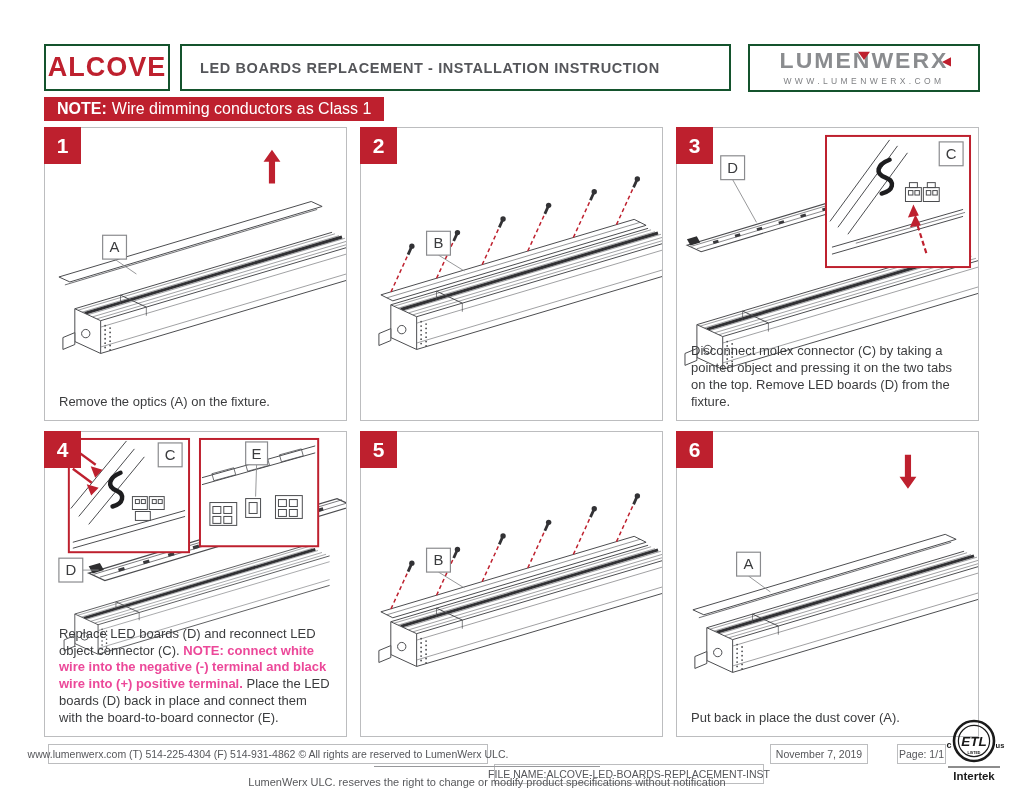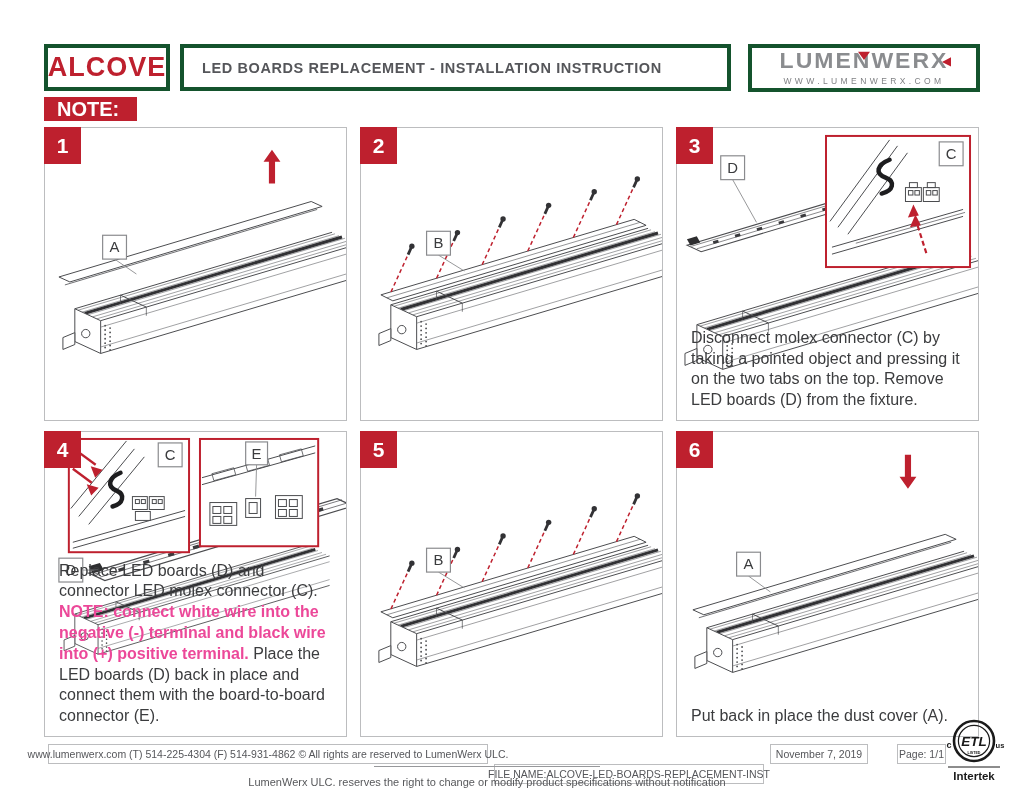--- a/index.html
+++ b/index.html
@@ -1,43 +1,43 @@
 <!DOCTYPE html>
 <html><head>
 <meta charset="utf-8">
 <style>
   * { margin:0; padding:0; box-sizing:border-box; }
   html,body { width:1024px; height:791px; }
   body { background:#ffffff; font-family:"Liberation Sans", sans-serif; position:relative; overflow:hidden; }
   .page { position:absolute; inset:0; background:#fff; }
 
   
-  .hbox { position:absolute; border:4px solid #14532d; background:#fff; }
+  .hbox { position:absolute; border:2px solid #14532d; background:#fff; }
   .product-box { left:44px; top:44px; width:126px; height:47px; display:flex; align-items:center; justify-content:center; }
   .product-name { color:#be202e; font-size:27px; font-weight:700; letter-spacing:1px; }
   .title-box { left:180px; top:44px; width:551px; height:47px; display:flex; align-items:center; padding-left:18px; }
   .doc-title { color:#55565a; font-size:14.5px; letter-spacing:.6px; font-weight:700; }
   .brand-box { left:748px; top:44px; width:232px; height:48px; display:flex; flex-direction:column; align-items:center; justify-content:center; }
   .brand-word { position:relative; color:#8a8c8f; font-size:23px; font-weight:700; letter-spacing:2px; line-height:1; transform:scaleY(.92); }
   .brand-notch { position:absolute; left:78px; top:1px; width:0; height:0; border-left:6px solid transparent; border-right:6px solid transparent; border-top:9px solid #be202e; }
   .brand-arrow { position:absolute; right:-3px; top:7px; width:0; height:0; border-top:5px solid transparent; border-bottom:5px solid transparent; border-right:9px solid #be202e; }
   .brand-url { color:#808285; font-size:8.5px; letter-spacing:3.4px; margin-top:3px; }
 
   
-  .note-bar { position:absolute; left:44px; top:97px; height:24px; background:#be202e; color:#fff; font-size:20px; display:inline-flex; align-items:center; padding:0 13px; white-space:nowrap; }
+  .note-bar { position:absolute; left:44px; top:97px; height:24px; background:#be202e; color:#fff; font-size:16px; display:inline-flex; align-items:center; padding:0 13px; white-space:nowrap; }
   .note-bar b { font-weight:700; margin-right:5px; }
 
   
   .panel { position:absolute; width:303px; border:1px solid #bcbdbf; background:#fff; }
   .row1 { top:127px; height:294px; }
   .row2 { top:431px; height:306px; }
   .c1 { left:44px; } .c2 { left:360px; } .c3 { left:676px; }
   .badge { position:absolute; top:-1px; left:-1px; width:37px; height:37px; background:#be202e; color:#fff; font-size:21px; font-weight:700; display:flex; align-items:center; justify-content:center; z-index:3; }
   .illus { position:absolute; left:0; top:0; width:100%; height:100%; }
-  .caption { position:absolute; left:14px; right:16px; bottom:9px; font-size:16px; line-height:1.3; color:#3b3c3e; z-index:2; }
+  .caption { position:absolute; left:14px; right:16px; bottom:9px; font-size:13px; line-height:1.3; color:#3b3c3e; z-index:2; }
   .caption .rednote { color:#ec4899; font-weight:700; }
 
   
   .fbox { position:absolute; top:744px; height:20px; border:1px solid #bcbdbf; background:#fff; display:flex; align-items:center; justify-content:center; font-size:10.5px; color:#55565a; white-space:nowrap; }
   .f-contact { left:48px; width:440px; }
   .f-file { left:494px; width:270px;margin-top:20px; }
   .f-date { left:770px; width:98px; }
   .f-page { left:897px; width:49px; }
   .disclaimer-row { position:absolute; left:46px; top:766px; width:882px; display:flex; align-items:center; gap:9px;flex-direction:column; }
   .disc-rule { height:0; border-top:1px solid #97989b; }
@@ -135,37 +135,39 @@
     <span class="brand-word">
       <span>LUMENWERX</span>
       <span class="brand-notch"></span>
       <span class="brand-arrow"></span>
     </span>
     <span class="brand-url">WWW.LUMENWERX.COM</span>
   </div>
 
   <div class="note-bar">
     <b>NOTE:</b>
+    <span>Wire dimming conductors as Class 1</span>
   </div>
 
   <div class="panel row1 c1">
     <div class="badge">1</div>
     <svg class="illus" viewBox="0 0 303 294">
       <use href="#g-fixture" transform="translate(30,104)"></use>
       <g fill="#ffffff" stroke="#4b4c4f" stroke-width="1">
         <path d="M14,150 L268,74 L279,79 L25,155 Z"></path>
         <path d="M20,158 L274,82" fill="none" stroke-width="0.8"></path>
       </g>
       <use href="#g-arrow-up" transform="translate(220,22)"></use>
       <g>
         <path class="leader" d="M70,132 L92,147"></path>
         <rect class="lbl-rect" x="58" y="108" width="24" height="24"></rect>
         <text class="lbl-txt" x="70" y="125">A</text>
       </g>
     </svg>
+    <div class="caption">Remove the optics (A) on the fixture.</div>
   </div>
 
   <div class="panel row1 c2">
     <div class="badge">2</div>
     <svg class="illus" viewBox="0 0 303 294">
       <use href="#g-fixture" transform="translate(30,100)"></use>
       <g fill="#ffffff" stroke="#4b4c4f" stroke-width="1">
         <path d="M20,168 L275,92 L287,98 L32,174 Z"></path>
         <path d="M26,171 L281,95" fill="none" stroke-width="0.6"></path>
       </g>
@@ -288,21 +290,21 @@
           <rect x="49.5" y="64" width="8" height="11"></rect>
         </g>
         <g>
           <path class="leader" d="M57,26 L56,58"></path>
           <rect class="lbl-rect" x="46" y="3" width="22" height="23"></rect>
           <text class="lbl-txt" x="57" y="20">E</text>
         </g>
       </g>
     </svg>
     <div class="caption">
-      <span>Replace LED boards (D) and connector LED molex connector (C). </span><span class="rednote">NOTE: connect white wire into the negative (-) terminal and black wire into (+) positive terminal.</span><span> Place the LED boards (D) back in place and connect them with the board-to-board connector (E).</span>
+      <span>Replace LED boards (D) and reconnect LED object connector (C). </span><span class="rednote">NOTE: connect white wire into the negative (-) terminal and black wire into (+) positive terminal.</span><span> Place the LED boards (D) back in place and connect them with the board-to-board connector (E).</span>
     </div>
   </div>
 
   <div class="panel row2 c2">
     <div class="badge">5</div>
     <svg class="illus" viewBox="0 0 303 304">
       <use href="#g-fixture" transform="translate(30,112)"></use>
       <g fill="#ffffff" stroke="#4b4c4f" stroke-width="1">
         <path d="M20,180 L275,104 L287,110 L32,186 Z"></path>
         <path d="M26,183 L281,107" fill="none" stroke-width="0.6"></path>

